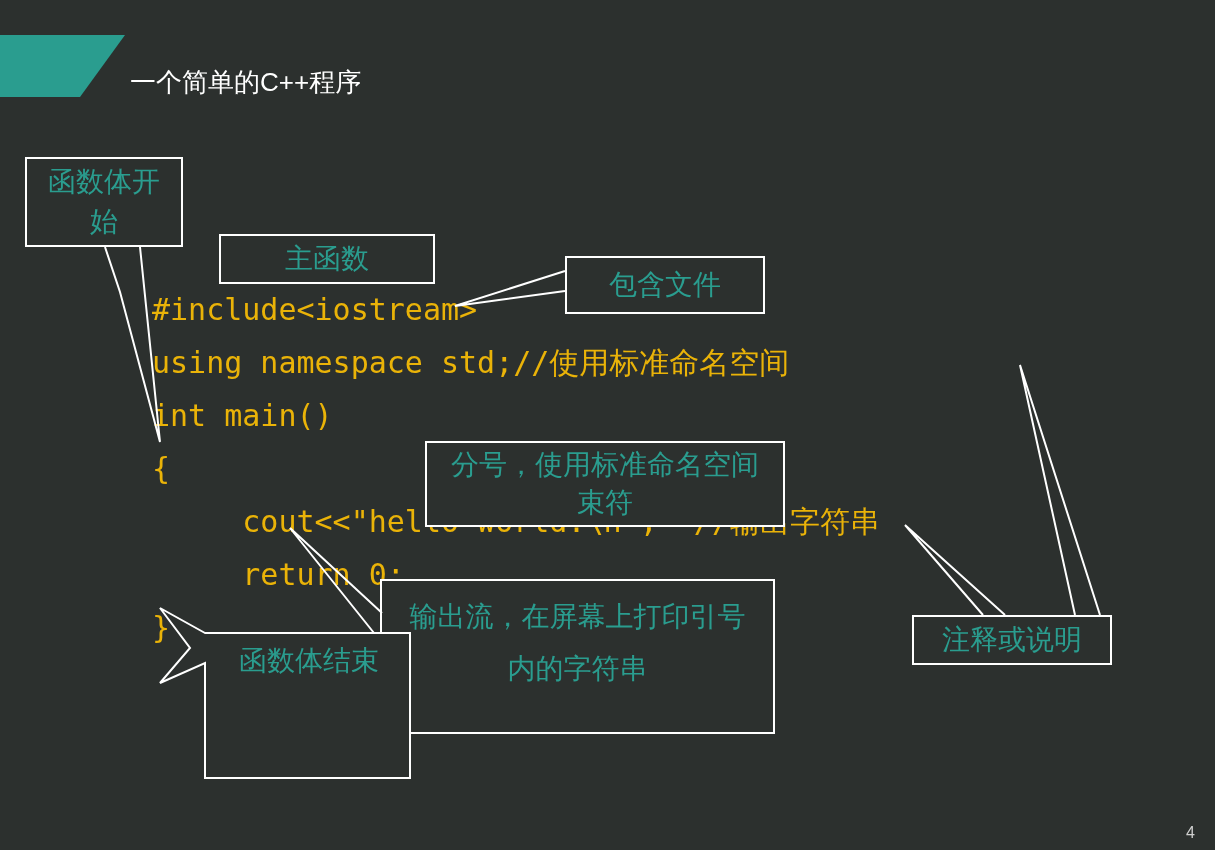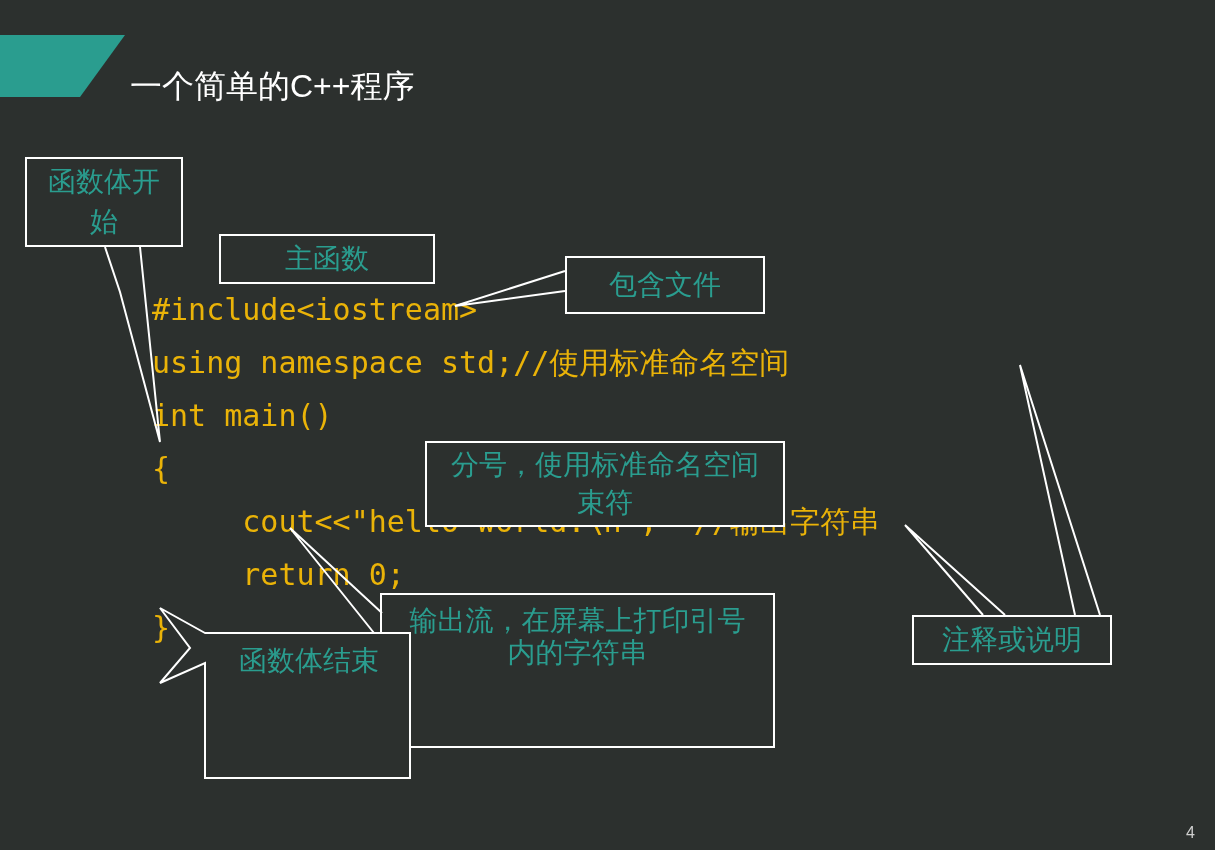--- a/index.html
+++ b/index.html
@@ -27,21 +27,21 @@
       width: 0;
       height: 0;
       border-left: 45px solid #2a9d8f;
       border-bottom: 62px solid transparent;
     }
     .slide-title {
       position: absolute;
       left: 130px;
       top: 65px;
       color: #ffffff;
-      font-size: 32px;
+      font-size: 26px;
       font-weight: 500;
     }
     .code {
       position: absolute;
       left: 152px;
       top: 283px;
       font-family: "SimSun", "NSimSun", monospace;
       color: #eab308;
       font-size: 30px;
       line-height: 53px;
@@ -110,21 +110,21 @@
 束符</div>
 
 <div class="callout" style="left:912px; top:615px; width:200px; height:50px;">注释或说明</div>
 <svg class="pointer-svg" style="left:905px; top:525px;" width="150" height="95">
   <polyline points="78,90 0,0 100,90"></polyline>
 </svg>
 <svg class="pointer-svg" style="left:1000px; top:365px;" width="130" height="255">
   <polyline points="75,250 20,0 100,250"></polyline>
 </svg>
 
-<div class="callout" style="left:380px; top:593px; width:395px; height:155px; white-space:pre; line-height:32px; align-items:flex-start; padding-top:10px;">输出流，在屏幕上打印引号
+<div class="callout" style="left:380px; top:579px; width:395px; height:155px; white-space:pre; line-height:52px; align-items:flex-start; padding-top:10px;">输出流，在屏幕上打印引号
 内的字符串</div>
 <svg class="pointer-svg" style="left:290px; top:528px;" width="100" height="120">
   <polyline points="92,115 0,0 92,85"></polyline>
 </svg>
 
 <div class="callout" style="left:214px; top:637px; width:190px; height:48px; border:none;">函数体结束</div>
 <svg class="pointer-svg" style="left:145px; top:608px;" width="275" height="180">
   <polygon points="60,25 15,0 45,40 15,75 60,55 60,170 265,170 265,105 265,25"></polygon>
 </svg>
 <div class="callout" style="left:214px; top:637px; width:190px; height:48px; border:none; z-index:5;">函数体结束</div>

